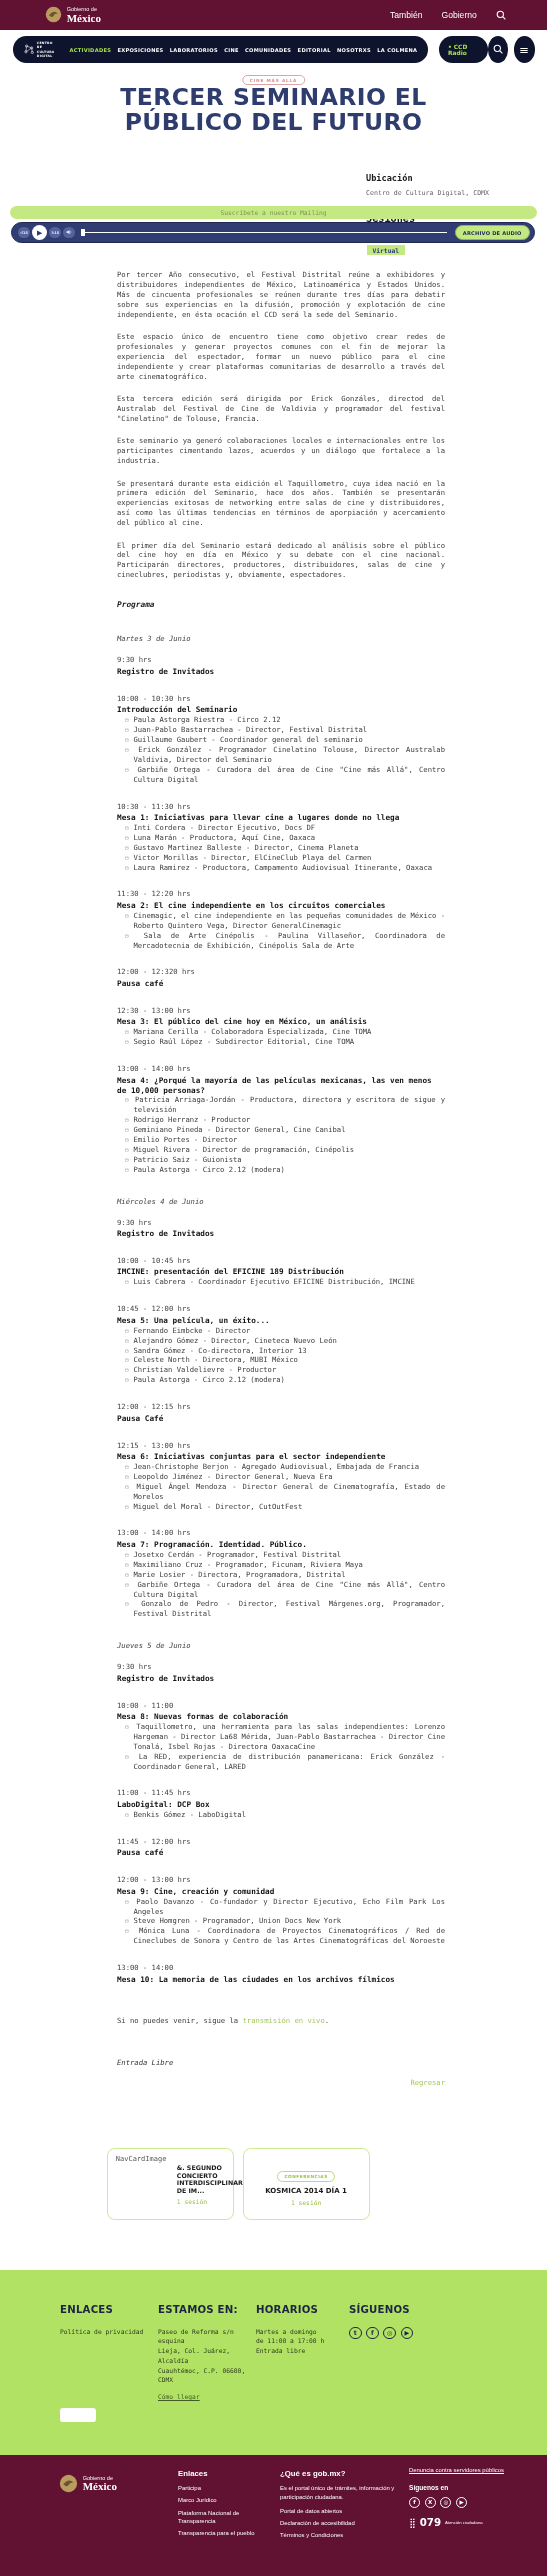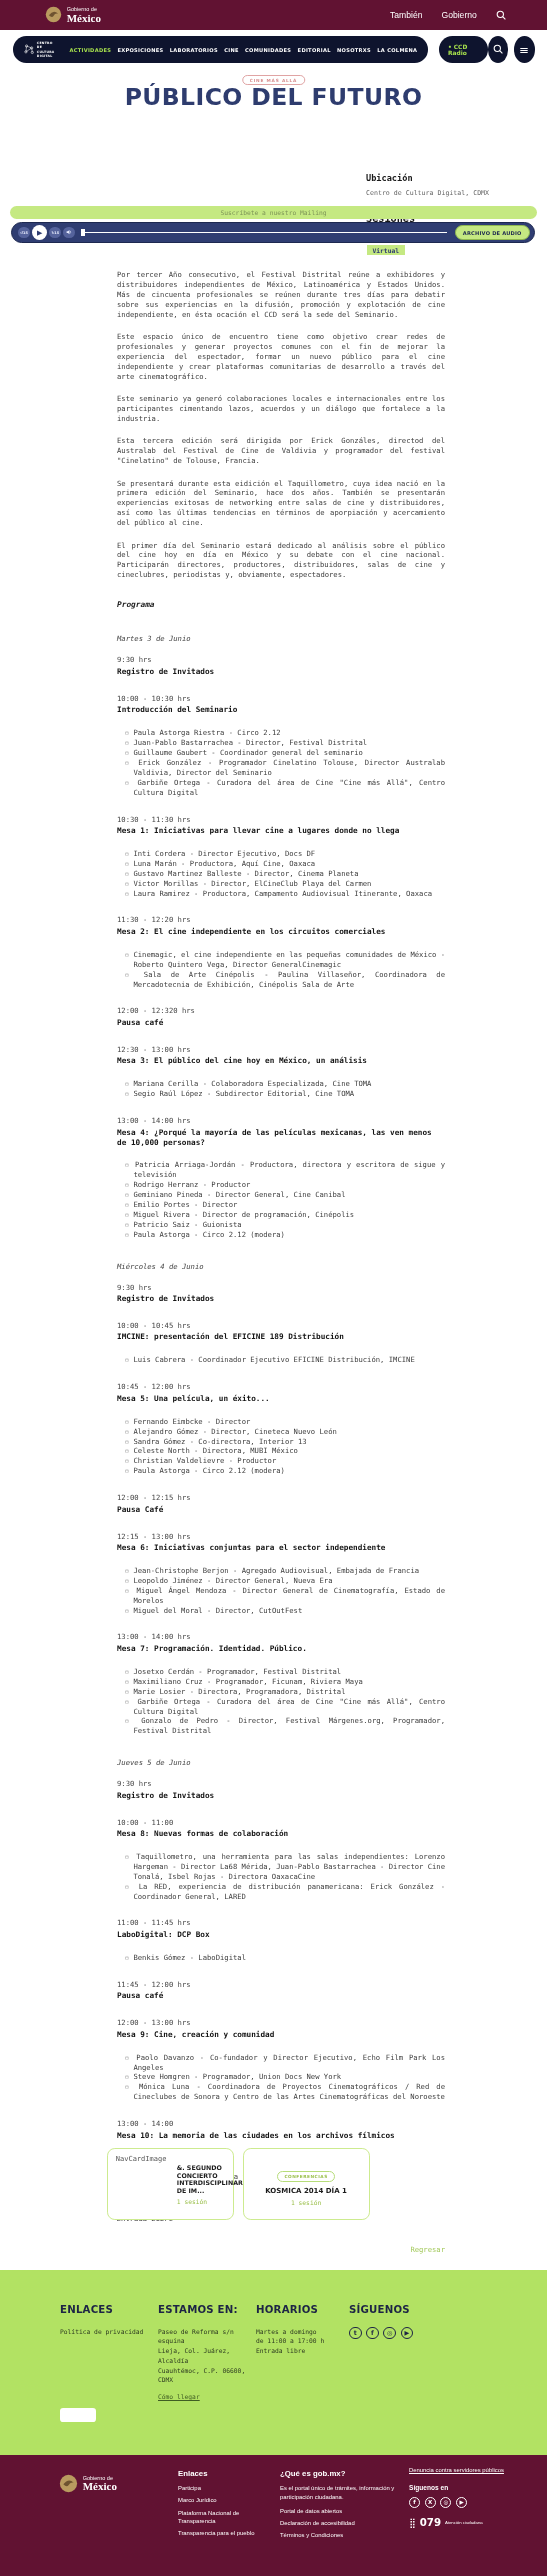--- a/index.html
+++ b/index.html
@@ -76,27 +76,27 @@
   
   .main { position:absolute; left:117px; top:270px; width:328px;
           font:400 7.2px "DejaVu Sans Mono", monospace; line-height:9.9px; color:#3d3d3d; }
   .main p.para { margin-bottom:12.5px; text-align:justify; }
   .programa { font:700 7.8px "DejaVu Sans Mono", monospace; font-style:italic; color:#222;
               margin:20.3px 0 25px; }
   .day-header { font-style:italic; color:#444; margin:22px 0 11px; }
   .slot { margin-bottom:17px; }
   .slot-time { color:#444; }
   .slot-title { font-weight:700; color:#141414; font-size:7.7px; margin-top:1.6px; }
-  .bullets { list-style:none; margin-top:13px; }
+  .bullets { list-style:none; margin-top:0; }
   .bullets li { padding-left:16.4px; text-indent:-8.6px; text-align:justify; }
   .bullets li::before { content:"▫ "; color:#8a8a8a; }
   .closing { margin-top:31px; }
   .closing .lnk { color:#a3c95c; cursor:pointer; }
   .entry { margin-top:33px; font-style:italic; color:#333; }
-  .back { margin-top:21px; text-align:right; color:#a3c95c; cursor:pointer; }
+  .back { margin-top:10px; text-align:right; color:#a3c95c; cursor:pointer; }
 
   
   .cards { position:absolute; top:2148px; left:107px; display:flex; gap:8.6px; }
   .card { width:127px; height:72px; border:0.8px solid #cdeb8f; border-radius:7.8px; background:#fff;
           padding:5.5px 7.8px; cursor:pointer; }
   .card-alt { font:400 7px "DejaVu Sans Mono", monospace; color:#555; }
   .card1-title { margin-left:61px; margin-top:1.6px; font:800 6.3px "DejaVu Sans", sans-serif;
                  color:#1c1c1c; line-height:1.2; text-transform:uppercase; }
   .card1-ses { margin-left:61px; margin-top:3.9px; font:400 6.3px "DejaVu Sans Mono", monospace;
                color:#9abf4a; cursor:pointer; }
@@ -206,20 +206,21 @@
         <line x1="8.5" y1="8.5" x2="12" y2="12" stroke="#fff" stroke-width="1.4"></line>
       </svg>
     </div>
     <div class="circle-btn burger">
       <span>≡</span>
     </div>
   </div>
 
   <div class="hero-badge">CINE MÁS ALLÁ</div>
   <div class="hero-title">
+    <div>TERCER SEMINARIO EL</div>
     <div>PÚBLICO DEL FUTURO</div>
   </div>
 
   <div class="info">
     <div class="info-h">Ubicación</div>
     <div class="info-sub">Centro de Cultura Digital, CDMX</div>
     <div class="info-h2">Sesiones</div>
     <div class="session-line">3 de junio de 2014 de las 09:30 a las</div>
   </div>
   <div class="session-chip">Virtual</div>
@@ -239,22 +240,22 @@
     <div class="track">
         <span class="handle"></span>
       </div>
     <div class="archive-btn">ARCHIVO DE AUDIO</div>
   </div>
 
   <div class="main">
     <div>
         <p class="para">Por tercer Año consecutivo, el Festival Distrital reúne a exhibidores y distribuidores independientes de México, Latinoamérica y Estados Unidos. Más de cincuenta profesionales se reúnen durante tres días para debatir sobre sus experiencias en la difusión, promoción y explotación de cine independiente, en ésta ocación el CCD será la sede del Seminario.</p>
         <p class="para">Este espacio único de encuentro tiene como objetivo crear redes de profesionales y generar proyectos comunes con el fin de mejorar la experiencia del espectador, formar un nuevo público para el cine independiente y crear plataformas comunitarias de desarrollo a través del arte cinematográfico.</p>
+        <p class="para">Esta tercera edición será dirigida por Erick Gonzáles, directod del Australab del Festival de Cine de Valdivia y programador del festival "Cinelatino" de Tolouse, Francia.</p>
         <p class="para">Este seminario ya generó colaboraciones locales e internacionales entre los participantes cimentando lazos, acuerdos y un diálogo que fortalece a la industria.</p>
-        <p class="para">Esta tercera edición será dirigida por Erick Gonzáles, directod del Australab del Festival de Cine de Valdivia y programador del festival "Cinelatino" de Tolouse, Francia.</p>
         <p class="para">Se presentará durante esta eidición el Taquillometro, cuya idea nació en la primera edición del Seminario, hace dos años. También se presentarán experiencias exitosas de networking entre salas de cine y distribuidores, así como las últimas tendencias en términos de aporpiación y acercamiento del público al cine.</p>
         <p class="para">El primer día del Seminario estará dedicado al análisis sobre el público del cine hoy en día en México y su debate con el cine nacional. Participarán directores, productores, distribuidores, salas de cine y cineclubres, periodistas y, obviamente, espectadores.</p>
       </div>
     <div class="programa">Programa</div>
     <div>
         <div class="day-header">Martes 3 de Junio</div>
         <div class="slot">
           <div class="slot-time">9:30 hrs</div>
           <div class="slot-title">Registro de Invitados</div>
         </div>

